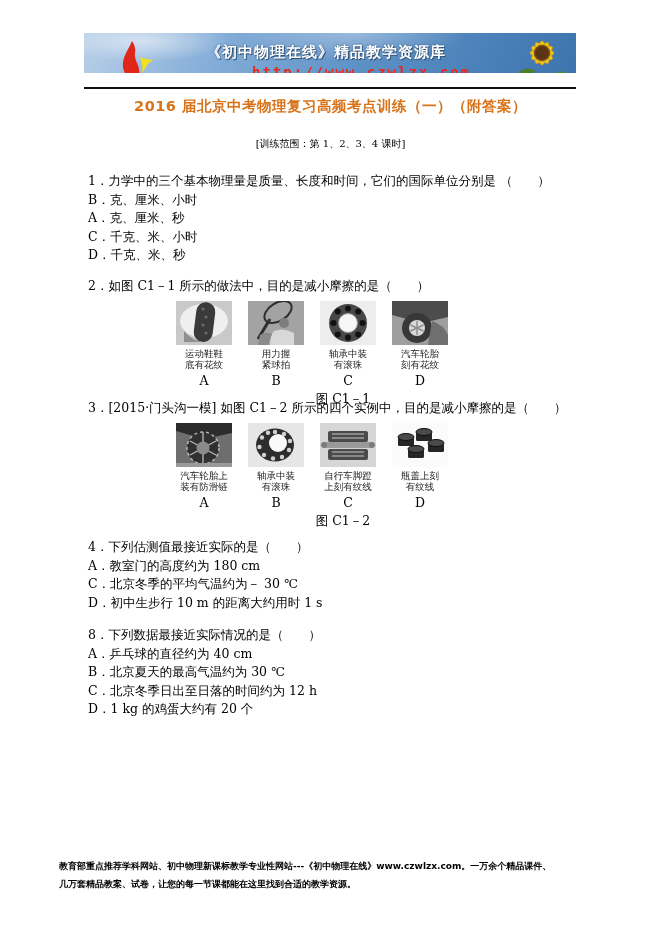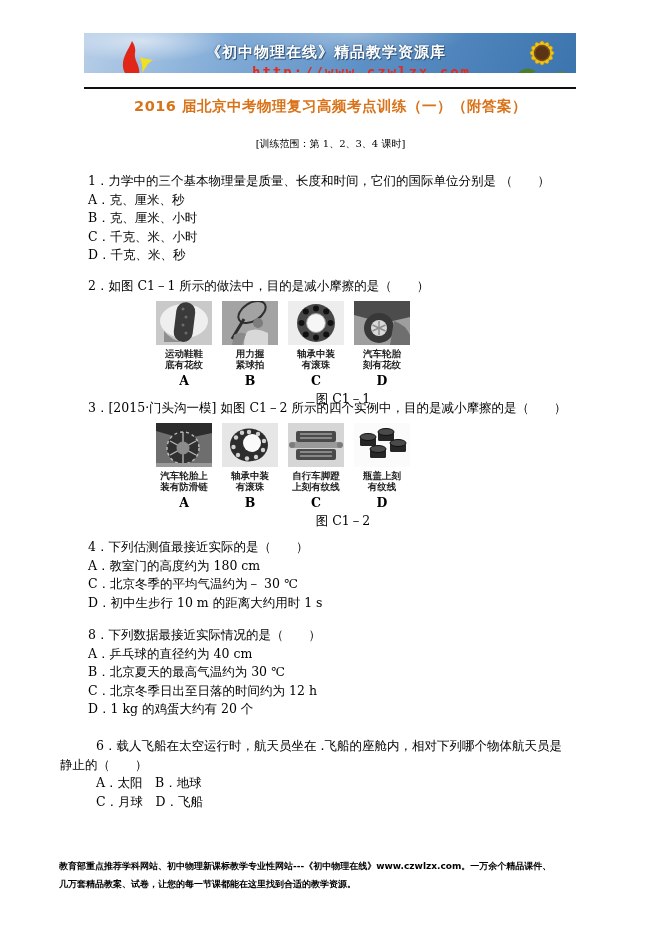--- a/index.html
+++ b/index.html
@@ -30,21 +30,21 @@
   .scope{position:absolute;left:0;top:137px;width:100%;text-align:center;font-size:10px;}
 
   
   .q{position:absolute;left:88px;width:487px;font-size:12.5px;line-height:18.6px;}
   .q .line{white-space:nowrap;}
   .q1{top:172px;} .q2{top:277px;} .q3{top:399px;} .q4{top:538px;} .q5{top:626px;} .q6{top:737px;}
   .indent1{padding-left:8px;}
   .hangleft{margin-left:-28px;}
 
   
-  .fig-row{margin-left:68px;width:254px;margin-top:5px;display:flex;gap:10px;font-weight:bold;}
+  .fig-row{margin-left:88px;width:254px;margin-top:5px;display:flex;gap:16px;}
   .fig-item{width:56px;text-align:center;}
   .fig-photo{display:block;width:56px;height:44px;}
   .fig-caption{font-size:9.5px;line-height:11.5px;white-space:pre-line;margin-top:3px;color:#222;}
   .fig-letter{font-size:12.5px;line-height:14px;margin-top:3px;}
   .fig-label{margin-left:128px;width:254px;text-align:center;font-size:12.5px;margin-top:2px;
              white-space:nowrap;}
 
   
   .footer{position:absolute;left:59px;top:858px;width:565px;font-size:9px;font-weight:bold;
           line-height:17.5px;font-family:"DejaVu Sans","Liberation Sans",sans-serif;}
@@ -78,22 +78,22 @@
       <path d="M40 48 Q48 42 54 46 Q47 52 40 48 Z" fill="#55882f"></path>
     </svg>
   </div>
   <div class="banner-rule"></div>
 
   <div class="doc-title">2016 届北京中考物理复习高频考点训练（一）（附答案）</div>
   <div class="scope">[训练范围：第 1、2、3、4 课时]</div>
 
   <div class="q q1">
     <div class="line">1．力学中的三个基本物理量是质量、长度和时间，它们的国际单位分别是 （　　）</div>
+    <div class="line">B．克、厘米、小时</div>
     <div class="line">A．克、厘米、秒</div>
-    <div class="line">B．克、厘米、小时</div>
     <div class="line">C．千克、米、小时</div>
     <div class="line">D．千克、米、秒</div>
   </div>
 
   <div class="q q2">
     <div class="line">2．如图 C1－1 所示的做法中，目的是减小摩擦的是（　　）</div>
     <div class="fig-row">
       <div class="fig-item">
         <svg class="fig-photo" viewBox="0 0 56 44">
           <rect width="56" height="44" fill="#c9c9c9"></rect>
@@ -257,25 +257,19 @@
   </div>
 
   <div class="q q5">
     <div class="line">8．下列数据最接近实际情况的是（　　）</div>
     <div class="line">A．乒乓球的直径约为 40 cm</div>
     <div class="line">B．北京夏天的最高气温约为 30 ℃</div>
     <div class="line">C．北京冬季日出至日落的时间约为 12 h</div>
     <div class="line">D．1 kg 的鸡蛋大约有 20 个</div>
   </div>
 
-  <div class="q q6">
-    <div class="line indent1">6．载人飞船在太空运行时，航天员坐在 .飞船的座舱内，相对下列哪个物体航天员是</div>
-    <div class="line hangleft">静止的（　　）</div>
-    <div class="line indent1">A．太阳　B．地球</div>
-    <div class="line indent1">C．月球　D．飞船</div>
-  </div>
 
   <div class="footer">
     <div>教育部重点推荐学科网站、初中物理新课标教学专业性网站---《初中物理在线》www.czwlzx.com。一万余个精品课件、</div>
     <div>几万套精品教案、试卷，让您的每一节课都能在这里找到合适的教学资源。</div>
   </div>
 
 </div>
 
 </body></html>

